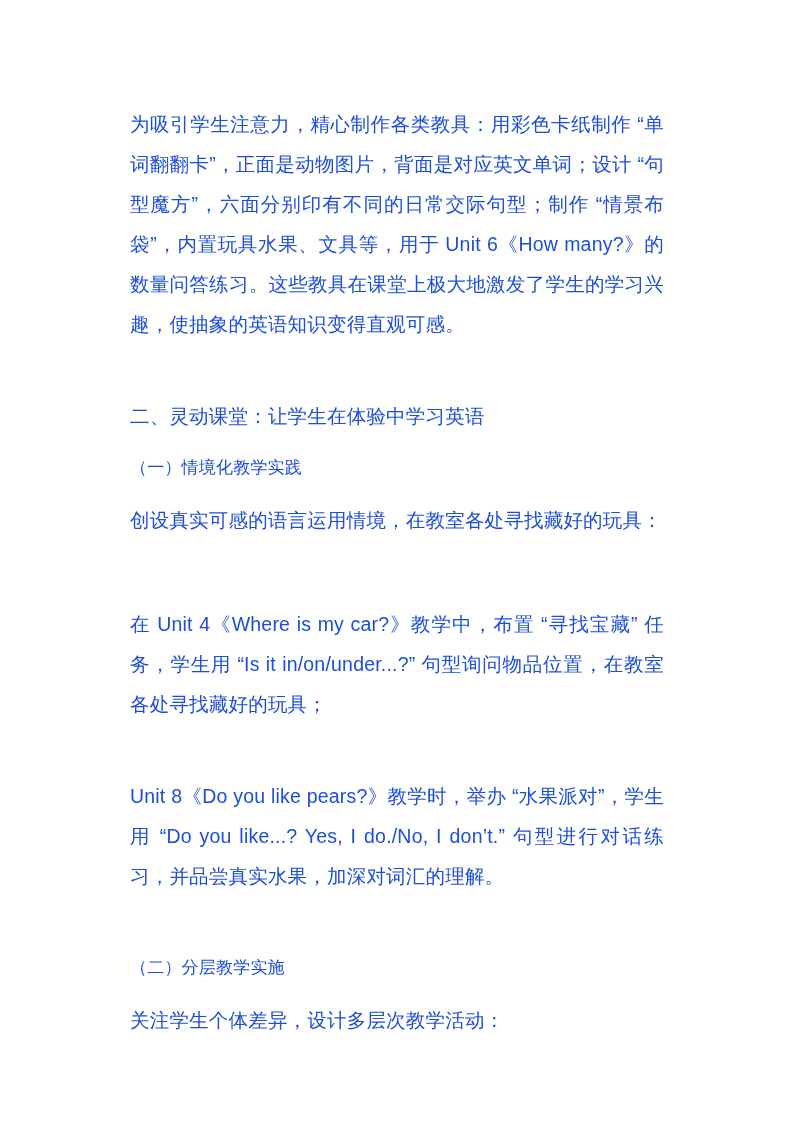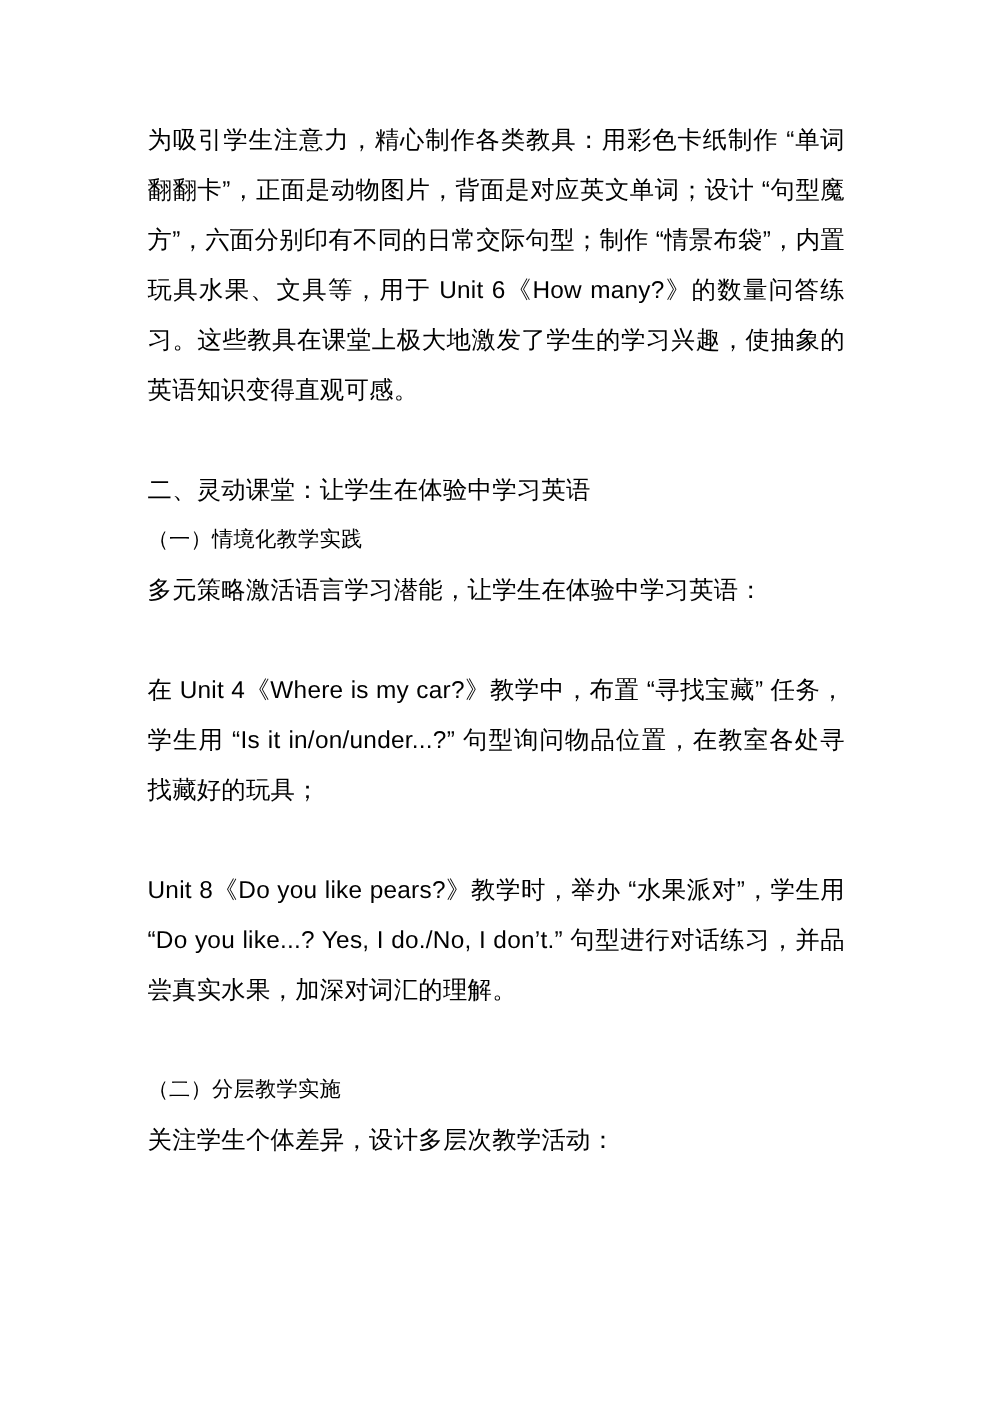--- a/index.html
+++ b/index.html
@@ -22,27 +22,27 @@
     background: #ffffff;
     overflow: hidden;
   }
   .page-body {
     position: absolute;
     left: 118px;
     top: 92px;
     width: 558px;
   }
   p {
-    margin: 0;
+    margin: 12px;
     font-size: 19.5px;
     line-height: 40px;
     text-align: justify;
     text-justify: inter-ideograph;
     letter-spacing: 0.2px;
-    color: #000000;
+    color: #1d4ed8;
   }
   .para-block {
     margin-bottom: 0;
   }
   .spacer-lg {
     height: 40px;
   }
   .heading {
     font-size: 19.5px;
     line-height: 40px;
@@ -69,21 +69,21 @@
   <div class="page-body">
 
     <p class="para-block">为吸引学生注意力，精心制作各类教具：用彩色卡纸制作 “单词翻翻卡”，正面是动物图片，背面是对应英文单词；设计 “句型魔方”，六面分别印有不同的日常交际句型；制作 “情景布袋”，内置玩具水果、文具等，用于 Unit 6《How many?》的数量问答练习。这些教具在课堂上极大地激发了学生的学习兴趣，使抽象的英语知识变得直观可感。</p>
 
     <div class="spacer-lg"></div>
 
     <p class="heading no-justify">二、灵动课堂：让学生在体验中学习英语</p>
 
     <p class="sub-heading no-justify">（一）情境化教学实践</p>
 
-    <p class="lead no-justify">多元策略激活语言学习潜能，让学生在体验中学习英语：</p>
+    <p class="lead no-justify">创设真实可感的语言运用情境，在教室各处寻找藏好的玩具：</p>
 
     <div class="spacer-lg"></div>
 
     <p class="para-block">在 Unit 4《Where is my car?》教学中，布置 “寻找宝藏” 任务，学生用 “Is it in/on/under...?” 句型询问物品位置，在教室各处寻找藏好的玩具；</p>
 
     <div class="spacer-lg"></div>
 
     <p class="para-block">Unit 8《Do you like pears?》教学时，举办 “水果派对”，学生用 “Do you like...? Yes, I do./No, I don’t.” 句型进行对话练习，并品尝真实水果，加深对词汇的理解。</p>
 
     <div class="spacer-lg"></div>

